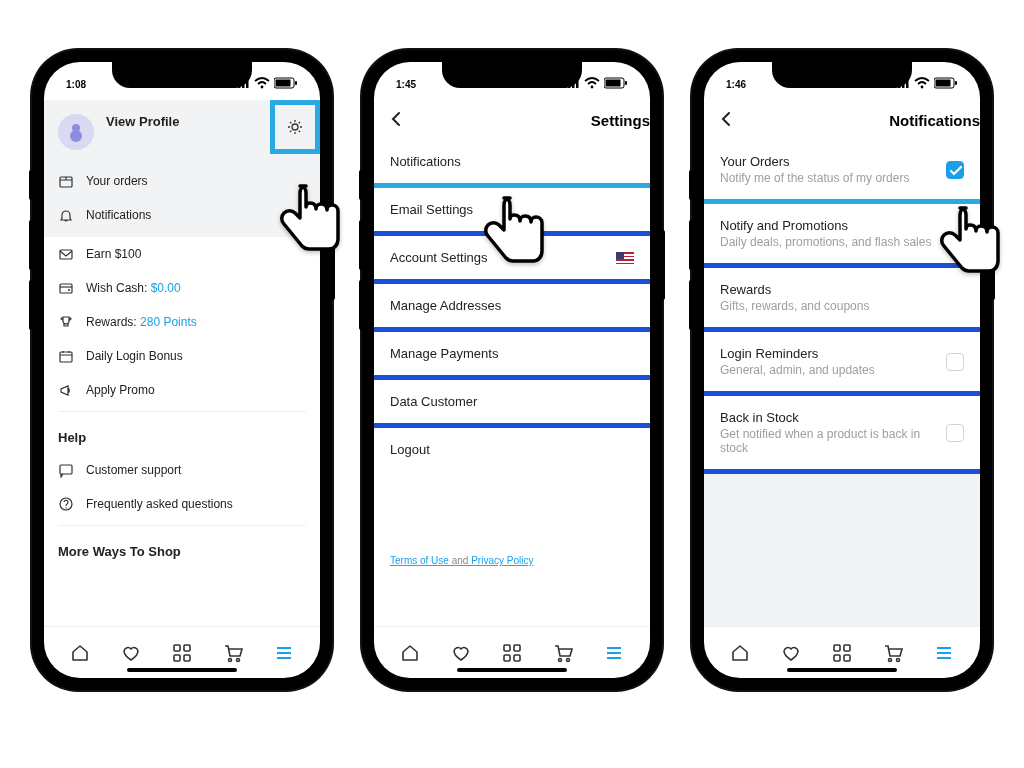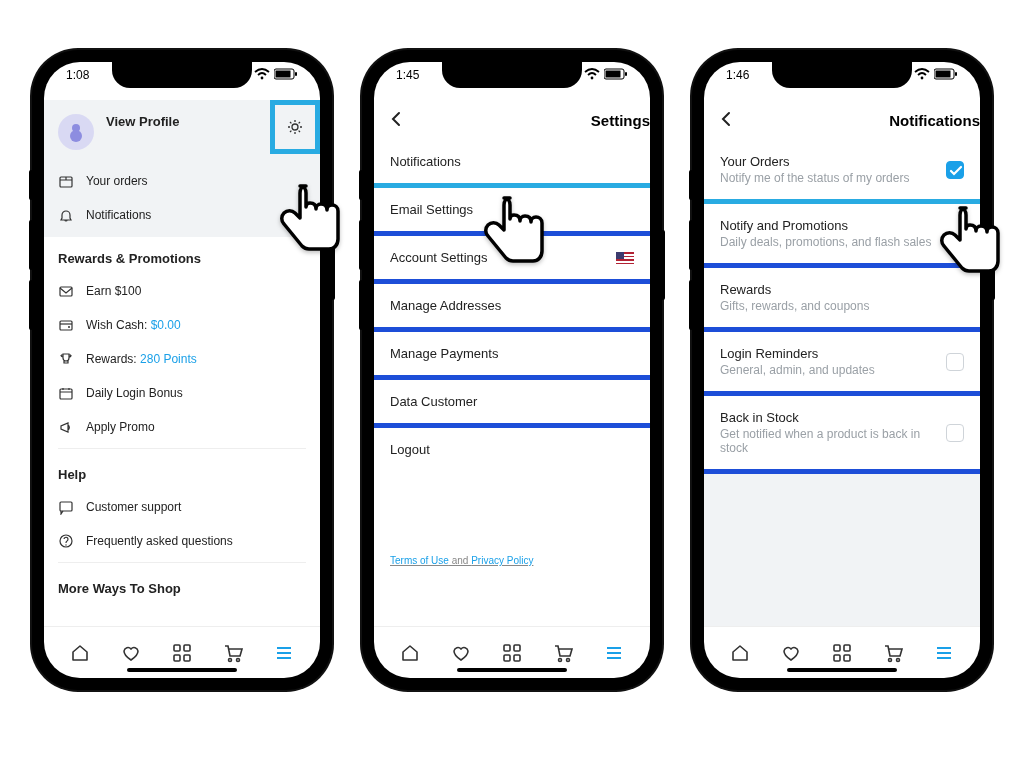--- a/index.html
+++ b/index.html
@@ -17,22 +17,22 @@
 
   .screen {
     width: 100%; height: 100%; background: #fff; border-radius: 36px;
     overflow: hidden; position: relative; display: flex; flex-direction: column;
   }
   .notch {
     position: absolute; top: 0; left: 50%; transform: translateX(-50%);
     width: 140px; height: 26px; background: #000; border-radius: 0 0 18px 18px; z-index: 10;
   }
   .status-bar {
-    height: 38px; display: flex; align-items: flex-start; justify-content: space-between;
-    padding: 6px 22px 0; font-size: 12px; font-weight: 400;
+    height: 38px; display: flex; align-items: center; justify-content: space-between;
+    padding: 6px 22px 0; font-size: 10px; font-weight: 700;
   }
   .status-right { display: flex; gap: 4px; align-items: center; }
   .sig-icon, .wifi-icon, .batt-icon { display:inline-block; }
   .sig-icon svg, .wifi-icon svg { width: 16px; height: 12px; }
   .batt-icon svg { width: 24px; height: 12px; }
 
   .content { flex: 1; overflow: hidden; font-size: 13px; color: #222; background:#fff; }
   .section-gray { background: #f1f3f5; }
   .profile-row { display:flex; align-items:flex-start; padding: 14px 14px; background:#f1f3f5; position:relative; }
   .avatar { width: 36px; height: 36px; border-radius: 50%; background: #d9d9f3; display:flex; align-items:center; justify-content:center; margin-right:12px; }
@@ -215,21 +215,20 @@
       </div>
       <div class="row section-gray" style="padding-bottom:14px;">
         <span class="row-ic">
             <svg width="16" height="16" viewBox="0 0 16 16">
               <use href="#i-bell"></use>
             </svg>
           </span>
         <span>Notifications</span>
       </div>
 
-      <div class="sec-head">Rewards &amp; Promotions</div>
       <div class="row">
         <span class="row-ic">
             <svg width="16" height="16" viewBox="0 0 16 16">
               <use href="#i-mail"></use>
             </svg>
           </span>
         <span>Earn $100</span>
       </div>
       <div class="row">
         <span class="row-ic">

